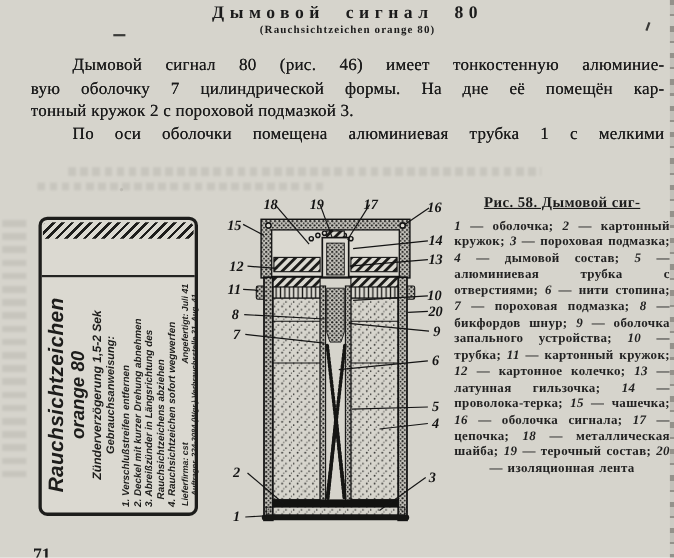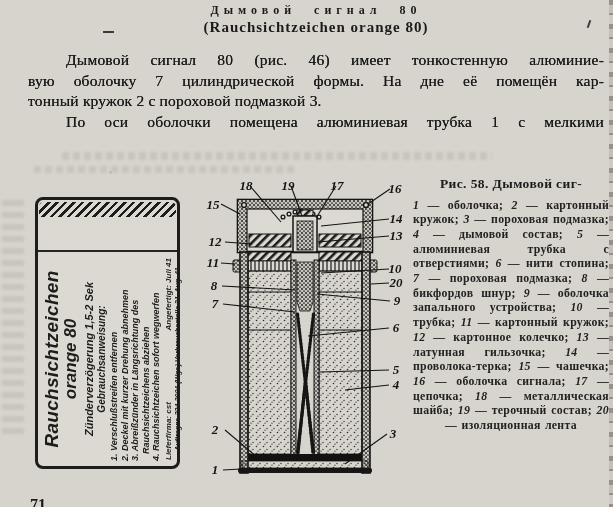--- a/index.html
+++ b/index.html
@@ -7,22 +7,22 @@
     position:relative; width:613px; height:507px; overflow:hidden;
     background:#d6d4cc;
     background-image:
       radial-gradient(circle at 18% 34%, rgba(60,58,52,.14) 0 1px, transparent 2px),
       radial-gradient(circle at 72% 63%, rgba(60,58,52,.10) 0 1px, transparent 2px),
       radial-gradient(circle at 45% 88%, rgba(60,58,52,.10) 0 1px, transparent 2px);
     font-family:"Liberation Serif", serif; color:#1b1b1b;
   }
   
   .title-block{position:absolute; left:28px; top:3px; width:576px; text-align:center;}
-  .title-l1{font-size:12px; font-weight:bold; letter-spacing:5px; word-spacing:10px;}
-  .title-l2{font-size:15px; font-weight:bold; letter-spacing:1px; margin-top:1px;}
+  .title-l1{font-size:16px; font-weight:bold; letter-spacing:5px; word-spacing:10px;}
+  .title-l2{font-size:10px; font-weight:bold; letter-spacing:1px; margin-top:1px;}
   
   .textcol{position:absolute; left:28px; top:50px; width:576px; font-size:15.5px;
            line-height:20.6px; letter-spacing:.2px; text-shadow:0 0 .4px #1b1b1b;}
   .jline{text-align:justify; text-align-last:justify;}
   .plainline{text-align:left;}
   .firstline{text-indent:38px;}
   
   .ghost{position:absolute; background:repeating-linear-gradient(90deg,#4a4a46 0 7px,transparent 7px 11px);
          opacity:.10; filter:blur(1px); pointer-events:none;}
   
@@ -39,21 +39,21 @@
   .lab-t2{font-size:17px; font-weight:bold; line-height:18px;}
   .lab-delay{font-size:11px; font-weight:bold; margin-top:3px;}
   .lab-head{font-size:10px; font-weight:bold; margin-top:1px;}
   .lab-instr{font-size:9px; text-align:left; margin-top:2px; line-height:10.5px; font-weight:bold;}
   .instr-line{text-indent:-7px; padding-left:10px;}
   .lab-foot{display:flex; justify-content:space-between; font-size:8px; font-weight:bold; margin-top:2px; padding:0 4px;}
   .lab-foot2{font-size:7px; font-weight:bold; margin-top:1px; white-space:nowrap;}
   
   .caption-col{position:absolute; left:413px; top:176px; width:196px;}
   .cap-head{font-size:13.5px; font-weight:bold; text-align:center; line-height:16.5px; letter-spacing:.4px;}
-  .cap-head-line{text-align:center;}
+  .cap-head-line{text-align:center;text-decoration:underline;}
   .legend{font-size:11.8px; line-height:14.7px; text-align:justify; text-align-last:center;
           margin-top:5px; letter-spacing:.3px; word-spacing:1px; font-weight:bold; color:#222;}
   .legend i{font-style:italic; font-weight:bold;}
   
   .fig-svg{position:absolute; left:185px; top:172px;}
   .fig-svg text{font-family:"Liberation Serif", serif; font-style:italic; font-size:13px; fill:#141414; font-weight:bold;}
   
   .page-num{position:absolute; left:30px; top:496px; font-size:16px; font-weight:bold;}
   .speck-dash{position:absolute; left:103px; top:31px; width:11px; height:2px; background:#3a3a38;}
   .speck-tick{position:absolute; left:588px; top:20px; width:2px; height:8px; background:#3a3a38; transform:rotate(20deg);}

